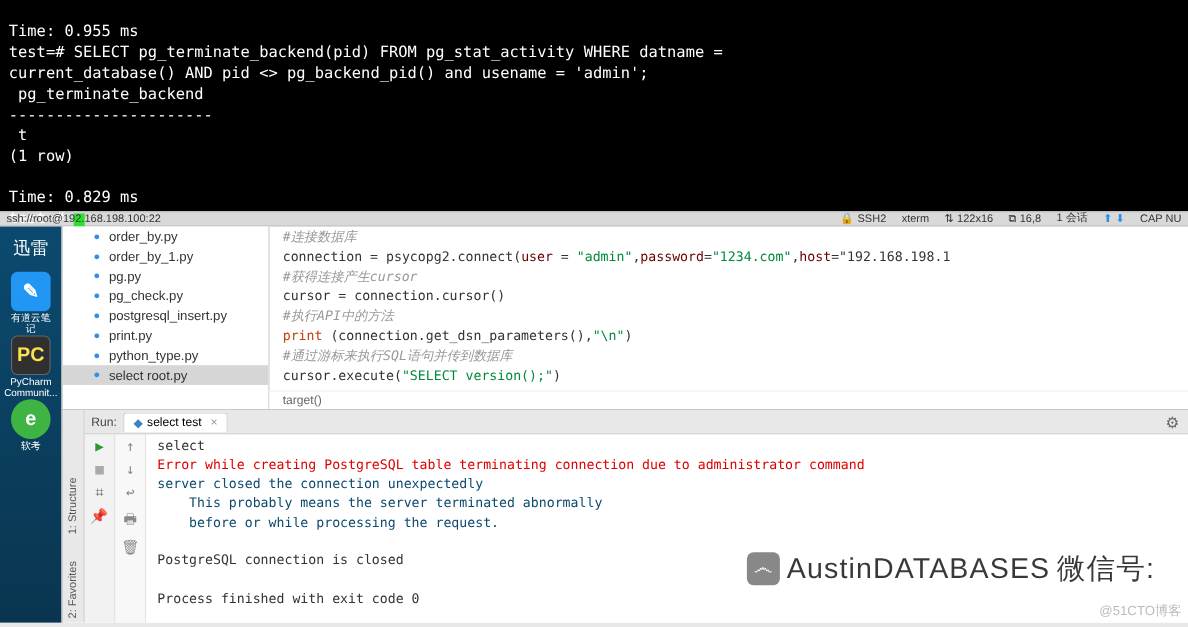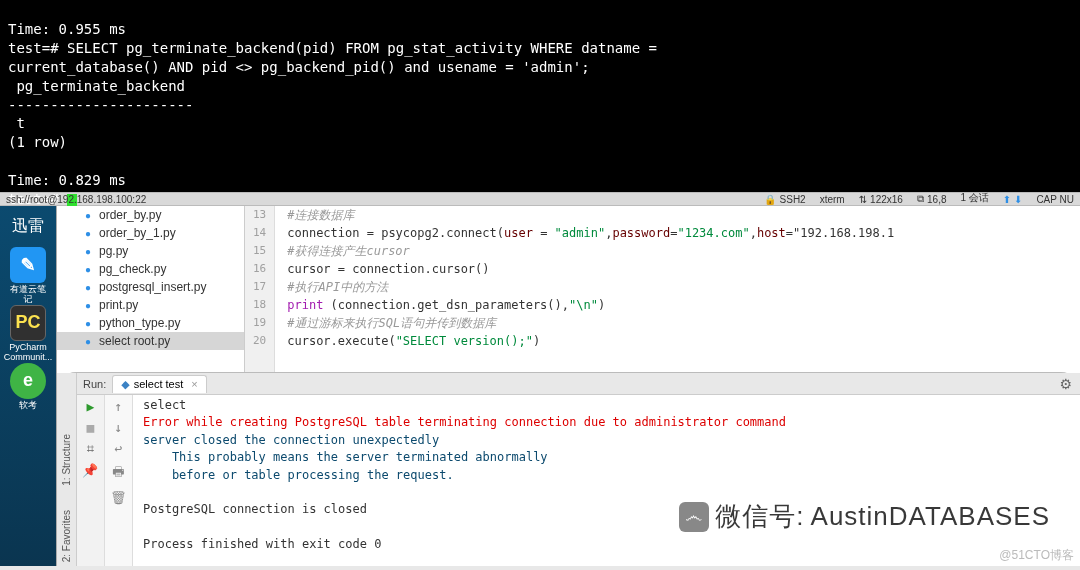--- a/index.html
+++ b/index.html
@@ -29,27 +29,27 @@
 .ptree-item.sel { background: #d6d6d6; }
 .fico { width: 14px; height: 14px; display: inline-flex; align-items: center; justify-content: center; font-size: 10px; }
 .fico.py { color: #2e8fe6; }
 
 .editor-wrap { flex: 1; display: flex; flex-direction: column; }
 .code-area { flex: 1; display: flex; font-family: "DejaVu Sans Mono", monospace; font-size: 12px; line-height: 18px; overflow: hidden; }
 .gutter { background: #f0f0f0; color: #a0a0a0; text-align: right; padding: 0 8px; border-right: 1px solid #ddd; font-size: 11px; }
 .gutter div { height: 18px; }
 .codetext { flex: 1; padding-left: 12px; white-space: pre; color: #333; }
 .codetext div { height: 18px; }
-.kw { color: #a21caf; }
+.kw { color: #c2410c; }
 .str { color: #008a3c; }
 .cmt { color: #999; font-style: italic; text-align: right; }
 .arg { color: #660000; }
 .crumb { background: #fff; border-top: 1px solid #eee; font-family: Tahoma, sans-serif; font-size: 11px; color: #666; padding: 2px 12px; }
 
-.runpanel { border-top: 1px solid #bbb; display: flex; flex: 1; min-height: 0; border-radius: 19px; }
+.runpanel { border-top: 1px solid #bbb; display: flex; flex: 1; min-height: 0; }
 .sidetabs { width: 20px; background: #e8e8e8; border-right: 1px solid #ccc; display: flex; flex-direction: column; align-items: center; justify-content: flex-end; padding-bottom: 4px; gap: 24px; }
 .sidetabs .vtab { writing-mode: vertical-lr; transform: rotate(180deg); font-family: Tahoma, sans-serif; font-size: 10px; color: #555; }
 .runbody { flex: 1; display: flex; flex-direction: column; }
 .runheader { height: 22px; background: #e8e8e8; border-bottom: 1px solid #ccc; display: flex; align-items: center; font-family: Tahoma, sans-serif; font-size: 11px; }
 .runheader .runlabel { padding: 0 6px; color: #444; }
 .runheader .runtab { background: #fff; border: 1px solid #ccc; border-bottom: none; padding: 2px 8px; display: flex; align-items: center; gap: 4px; border-radius: 3px 3px 0 0; }
 .gearbtn { margin-left: auto; padding: 0 8px; color: #666; font-size: 14px; }
 .runcontent { flex: 1; display: flex; }
 .runtoolcol { width: 28px; background: #f2f2f2; border-right: 1px solid #ddd; display: flex; flex-direction: column; align-items: center; padding-top: 4px; gap: 6px; color: #666; font-size: 13px; }
 .runtoolcol2 { width: 28px; background: #f8f8f8; border-right: 1px solid #ddd; display: flex; flex-direction: column; align-items: center; padding-top: 4px; gap: 6px; color: #888; font-size: 13px; }
@@ -142,32 +142,23 @@
             <span class="fico py">●</span>
             <span>python_type.py</span>
           </div>
           <div class="ptree-item sel">
             <span class="fico py">●</span>
             <span>select root.py</span>
           </div>
         </div>
       <div class="editor-wrap">
         <div class="code-area">
-          <div class="gutter" id="gutter">
-              <div>13</div>
-              <div>14</div>
-              <div>15</div>
-              <div>16</div>
-              <div>17</div>
-              <div>18</div>
-              <div>19</div>
-              <div>20</div>
-            </div>
           <div class="codetext" id="code"><div><span class="cmt">#连接数据库</span></div><div>connection = psycopg2.connect(<span class="arg">user</span> = <span class="str">"admin"</span>,<span class="arg">password</span>=<span class="str">"1234.com"</span>,<span class="arg">host</span>="192.168.198.1</div><div><span class="cmt">#获得连接产生cursor</span></div><div>cursor = connection.cursor()</div><div><span class="cmt">#执行API中的方法</span></div><div><span class="kw">print</span> (connection.get_dsn_parameters(),<span class="str">"\n"</span>)</div><div><span class="cmt">#通过游标来执行SQL语句并传到数据库</span></div><div>cursor.execute(<span class="str">"SELECT version();"</span>)</div></div>
         </div>
+        <div class="crumb">target()</div>
       </div>
     </div>
 
     <div class="runpanel">
       <div class="sidetabs">
         <span class="vtab">1: Structure</span>
         <span class="vtab">2: Favorites</span>
       </div>
       <div class="runbody">
         <div class="runheader">
@@ -190,29 +181,29 @@
             <span>↑</span>
             <span>↓</span>
             <span>↩</span>
             <span>🖶</span>
             <span>🗑</span>
           </div>
           <div class="console" id="console">select
 <span class="err">Error while creating PostgreSQL table terminating connection due to administrator command</span>
 <span class="txt-pink">server closed the connection unexpectedly</span>
 <span class="txt-pink">    This probably means the server terminated abnormally</span>
-<span class="txt-pink">    before or table processing the request.</span>
+<span class="txt-pink">    before or while processing the request.</span>
 
 PostgreSQL connection is closed
 
 Process finished with exit code 0</div>
         </div>
       </div>
     </div>
   </div>
 </div>
 
 <div class="watermark">
   <span class="wxicon">෴</span>
+  <span>AustinDATABASES</span>
   <span>微信号:</span>
-  <span>AustinDATABASES</span>
 </div>
 <div class="corner">@51CTO博客</div>
 
 </body></html>

